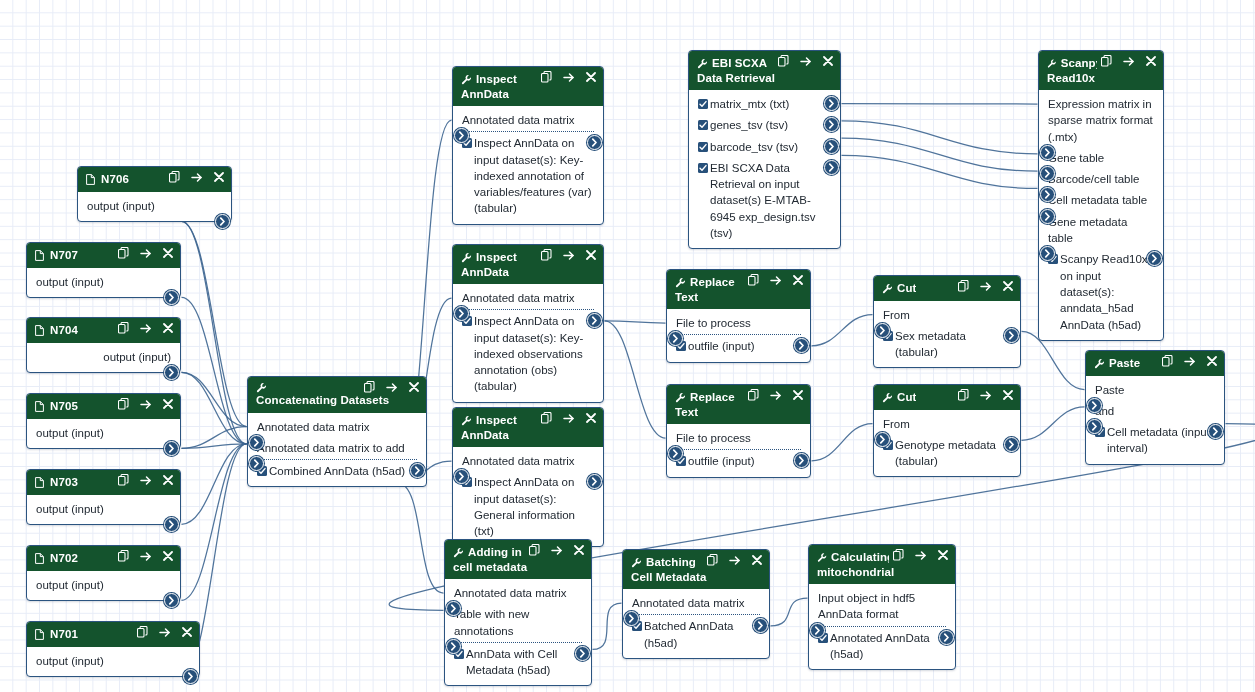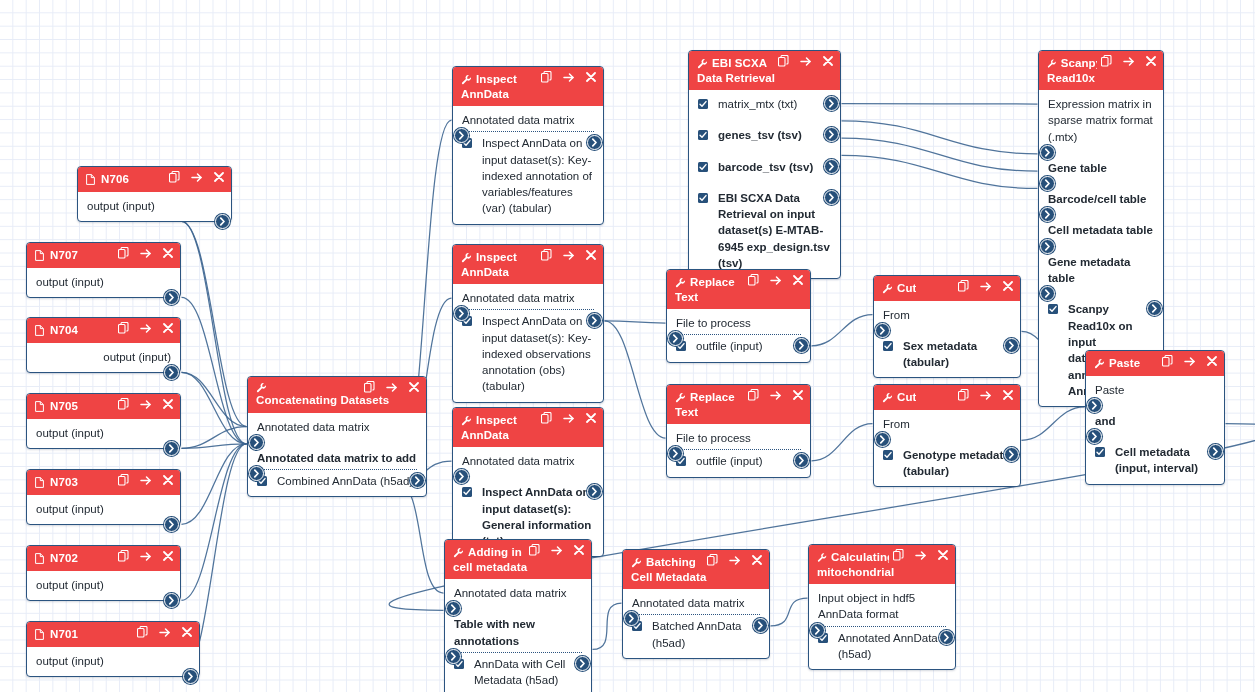--- a/index.html
+++ b/index.html
@@ -25,21 +25,21 @@
     pointer-events: none;
   }
   .node {
     position: absolute;
     background: #ffffff;
     border: 1px solid #2b5480;
     border-radius: 4px;
     box-shadow: 0 1px 2px rgba(20,40,70,.18);
   }
   .node-header {
-    background: #ef4444;
+    background: #14532d;
     color: #ffffff;
     border-radius: 3px 3px 0 0;
     padding: 5px 8px 5px 8px;
     font-size: 11.5px;
     font-weight: bold;
     line-height: 14.5px;
     position: relative;
     letter-spacing: .1px;
   }
   .hdr-title-row {
@@ -53,26 +53,26 @@
     display: flex; align-items: center; gap: 11px;
   }
   .hdr-icons svg { display: block; }
   .node-body {
     padding: 6px 9px 7px 9px;
     font-size: 11.5px;
     line-height: 16.3px;
     color: #222a33;
   }
   .row { position: relative; }
-  .row + .row { margin-top: 15px; font-weight: bold; }
+  .row + .row { margin-top: 5px; }
   .sep {
     border: none; border-top: 1.4px dotted #2b5480;
     margin: 3px 0 3px 0; height: 0;
   }
-  .cbrow { display: flex; align-items: flex-start; gap: 10px; }
+  .cbrow { display: flex; align-items: flex-start; gap: 2px; }
   .cb {
     flex: 0 0 auto;
     width: 10px; height: 10px;
     margin-top: 3px;
     background: #27507a;
     border-radius: 1.5px;
     position: relative;
   }
   .cb svg { position: absolute; left: 1px; top: 1px; }
   .term {

